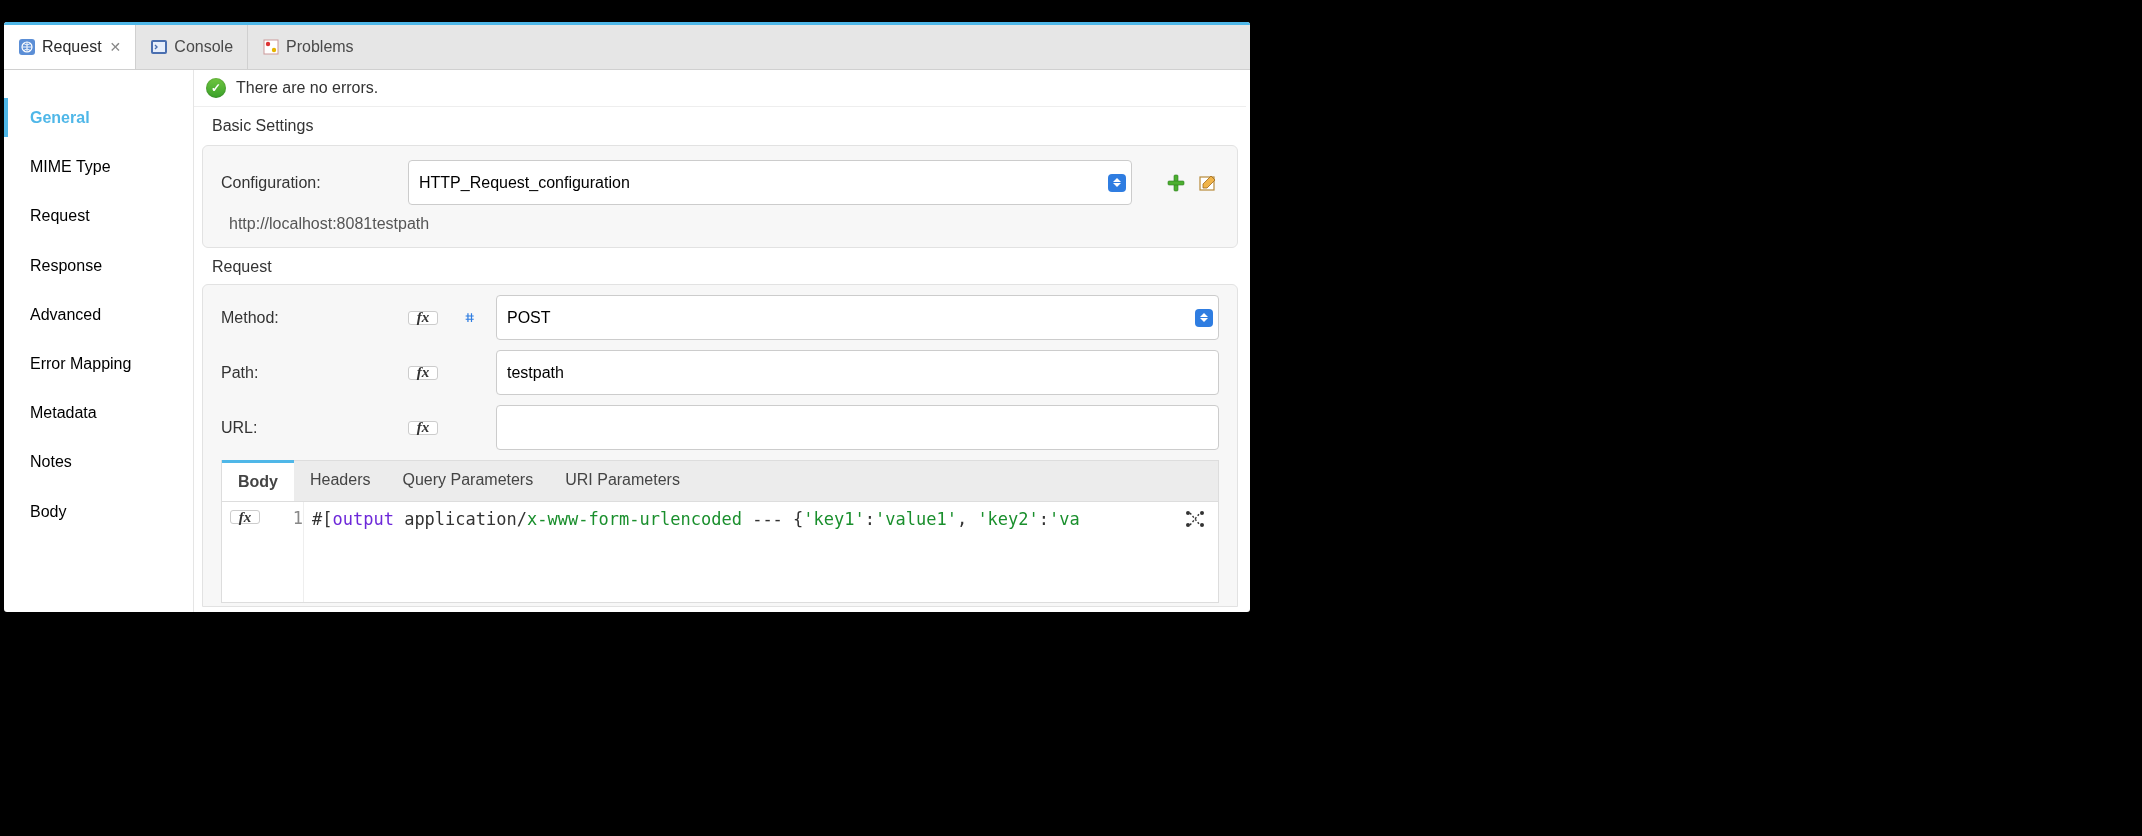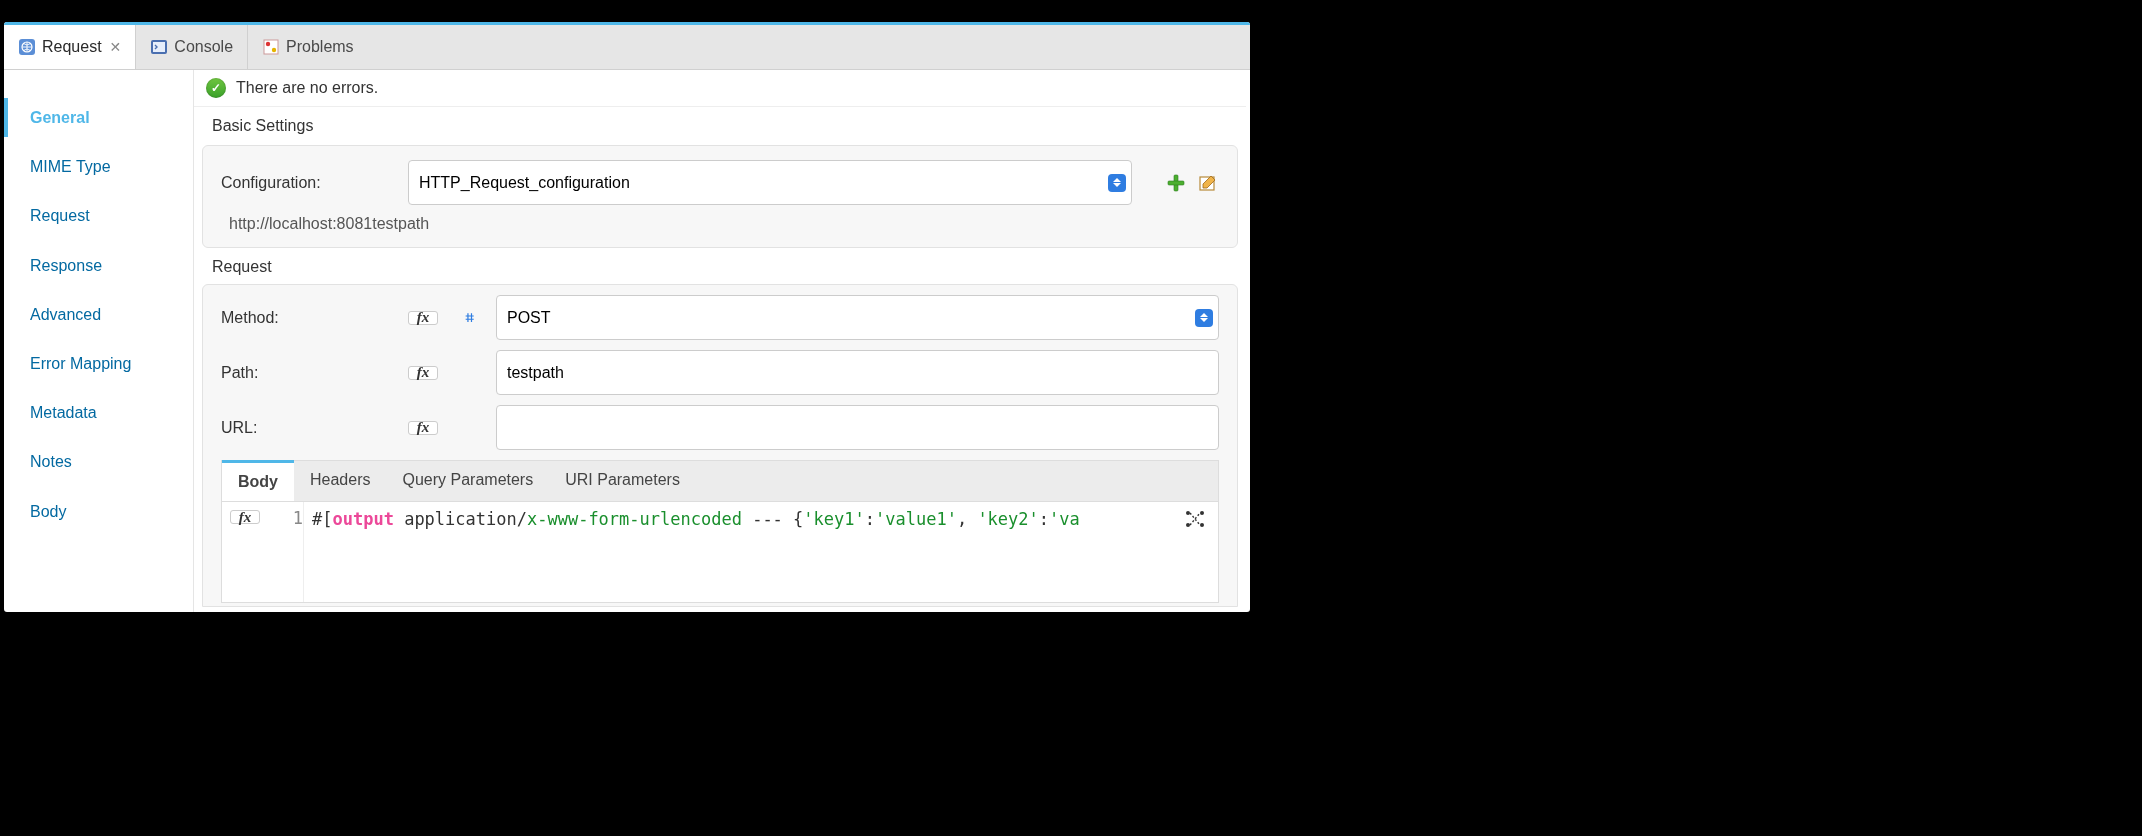--- a/index.html
+++ b/index.html
@@ -52,21 +52,21 @@
     overflow: hidden;
   }
   .sidebar {
     width: 190px;
     border-right: 1px solid #e5e5e5;
     padding-top: 28px;
   }
   .sidebar-item {
     padding: 10px 0 10px 22px;
     font-size: 16px;
-    color: #0369a1;
+    color: #000000;
     cursor: pointer;
     border-left: 4px solid transparent;
     line-height: 1.2;
     margin-bottom: 10px;
   }
   .sidebar-item.active {
     color: #4fb7e8;
     font-weight: 600;
     border-left-color: #4fb7e8;
   }
@@ -248,21 +248,21 @@
     padding: 6px 8px;
     font-family: Menlo, Consolas, monospace;
     font-size: 17px;
     white-space: pre;
     overflow: hidden;
     min-height: 100px;
     line-height: 1.4;
     position: relative;
   }
   .tok-punc { color: #333; }
-  .tok-kw { font-weight: bold; color: #ec4899; }
+  .tok-kw { font-weight: normal; color: #6d28d9; }
   .tok-plain { color: #333; }
   .tok-mime { color: #1a8f2d; }
   .tok-str { color: #1a8f2d; }
   .editor-right {
     width: 46px;
     padding: 6px;
     display: flex;
     align-items: flex-start;
     justify-content: center;
   }

